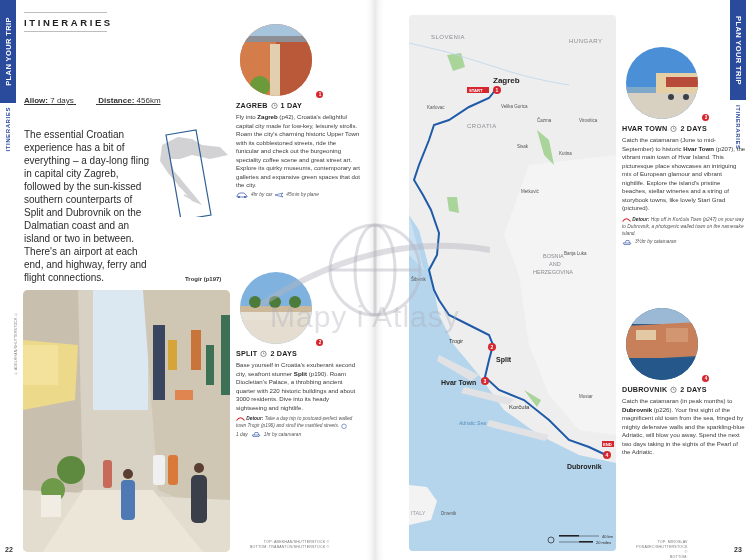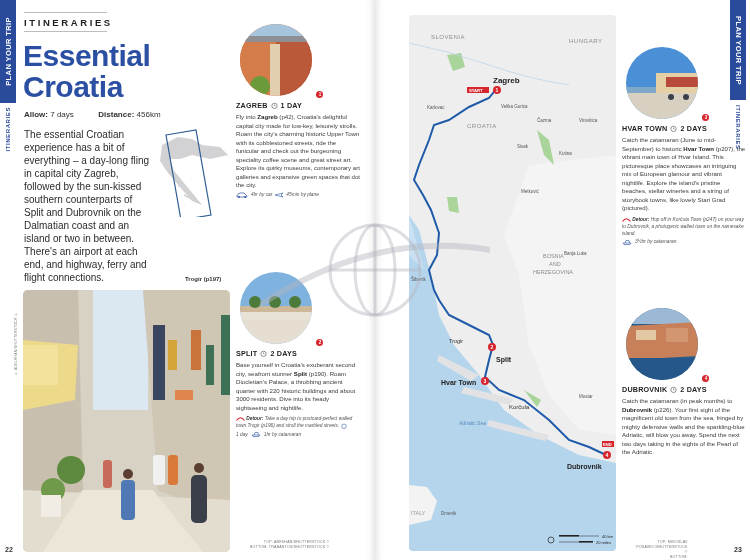--- a/index.html
+++ b/index.html
@@ -20,21 +20,21 @@
   .side-tab-left .blue { top: 0; height: 103px; }
   .side-tab-left .sub { top: 104px; height: 50px; }
   .side-tab-right { left: 730px; top: 0; }
   .side-tab-right .blue { top: 0; height: 100px; }
   .side-tab-right .blue span, .side-tab-right .sub span { transform: none; }
   .side-tab-right .sub { top: 100px; height: 55px; }
 
   
   .section-label { position: absolute; left: 24px; top: 12px; width: 83px; border-top: 1px solid #bdbdbd; border-bottom: 1px solid #bdbdbd; padding: 4px 0 3px; font-weight: bold; font-size: 9.5px; letter-spacing: 2.6px; color: #222; }
   .title { position: absolute; left: 23px; top: 40px; font-weight: bold; font-size: 30px; line-height: 31px; color: #2b4fa3; letter-spacing: -0.5px; }
-  .meta { position: absolute; left: 24px; top: 110px; font-size: 8px; color: #333; }
+  .meta { position: absolute; left: 24px; top: 96px; font-size: 8px; color: #333; text-decoration: underline; }
   .meta b { font-weight: bold; }
   .meta .gap { display: inline-block; width: 20px; }
   .intro { position: absolute; left: 24px; top: 128px; width: 128px; font-size: 10px; line-height: 13px; color: #2b2b2b; }
   .inset-map { position: absolute; left: 140px; top: 125px; width: 92px; height: 92px; }
   .caption-trogir { position: absolute; left: 185px; top: 276px; font-size: 6px; font-weight: bold; color: #333; }
   .photo-credit-vertical { position: absolute; left: 14px; top: 312px; font-size: 3.5px; color: #777; writing-mode: vertical-rl; transform: rotate(180deg); letter-spacing: 0.2px; }
   .street-photo { position: absolute; left: 23px; top: 290px; width: 207px; height: 262px; border-radius: 5px; overflow: hidden; }
   .page-num { position: absolute; font-size: 7px; font-weight: bold; color: #333; }
   .page-num-left { left: 5px; top: 546px; }
   .page-num-right { left: 734px; top: 546px; }
@@ -72,24 +72,20 @@
       <div class="blue">
           <span>PLAN YOUR TRIP</span>
         </div>
       <div class="sub">
           <span>ITINERARIES</span>
         </div>
     </div>
 
     <div class="section-label">ITINERARIES</div>
 
-    <h1 class="title">
-      <div>Essential</div>
-      <div>Croatia</div>
-    </h1>
 
     <div class="meta">
       <b>Allow:</b>
       <span>7 days</span>
       <span class="gap"></span>
       <b>Distance:</b>
       <span>456km</span>
     </div>
 
     <p class="intro">The essential Croatian experience has a bit of everything – a day-long fling in capital city Zagreb, followed by the sun-kissed southern counterparts of Split and Dubrovnik on the Dalmatian coast and an island or two in between. There's an airport at each end, and highway, ferry and flight connections.</p>
@@ -362,13 +358,14 @@
 
   <svg class="watermark" viewBox="0 0 230 140">
     <g fill="none" stroke="rgba(180,180,190,0.45)" stroke-width="3">
       <circle cx="115" cy="60" r="45"></circle>
       <ellipse cx="115" cy="60" rx="20" ry="45"></ellipse>
       <line x1="70" y1="60" x2="160" y2="60"></line>
       <line x1="115" y1="15" x2="115" y2="105"></line>
       <path d="M0,95 Q115,20 230,40" stroke-width="6"></path>
     </g>
   </svg>
+  <div class="watermark-text">Mapy i Atlasy</div>
 </div>
 
 </body></html>

